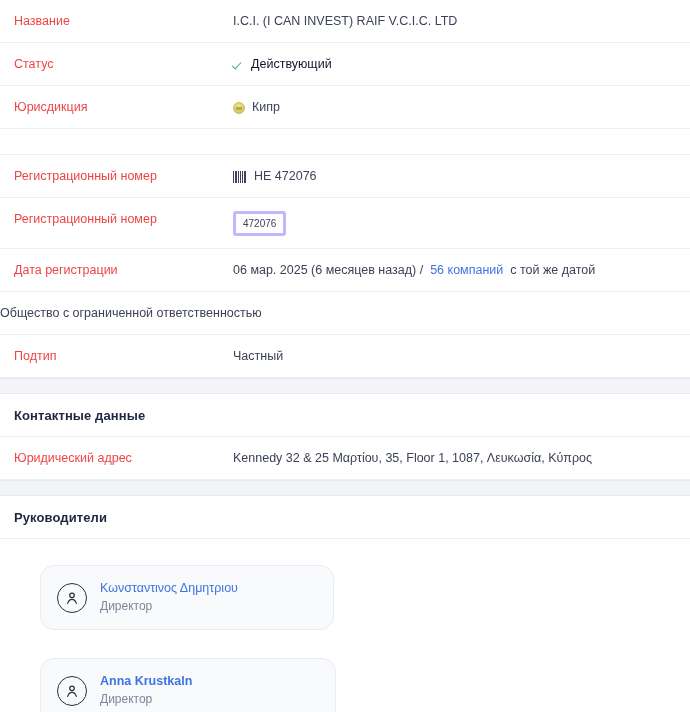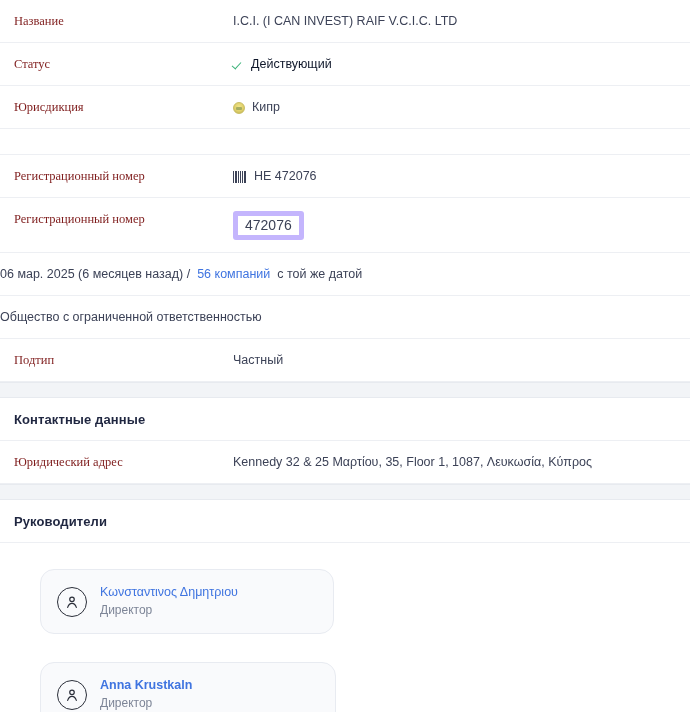--- a/index.html
+++ b/index.html
@@ -24,23 +24,22 @@
     border-bottom: 1px solid #edeff3;
     min-height: 43px;
     box-sizing: border-box;
   }
   .row .label {
     width: 233px;
     flex: 0 0 233px;
     padding: 13px 10px 12px 14px;
     box-sizing: border-box;
     font-size: 12.5px;
-    color: #7f1d1d;
+    color: #ef4444;
     line-height: 17px;
-    font-family: Liberation Serif, serif;
   }
   .row .value {
     flex: 1 1 auto;
     padding: 13px 14px 12px 0;
     box-sizing: border-box;
     font-size: 12.5px;
     color: #3c4257;
     line-height: 17px;
     display: flex;
     align-items: center;
@@ -95,24 +94,24 @@
       to right,
       #3c4257 0px, #3c4257 1px,
       transparent 1px, transparent 2.2px,
       #3c4257 2.2px, #3c4257 3.6px,
       transparent 3.6px, transparent 4.6px);
   }
 
   .tagbox {
     display: inline-block;
     padding: 2px 7px;
-    border: 5px solid #c4b5fd;
+    border: 3px solid #c4b5fd;
     border-radius: 3px;
     background: #ffffff;
-    font-size: 14px;
+    font-size: 10px;
     color: #3c4257;
     line-height: 15px;
   }
 
   .link { color: #3f74e0; text-decoration: none; }
 
   
   .sep-band {
     height: 14px;
     background: #f2f4f7;
@@ -204,20 +203,21 @@
   </div>
 
   <div class="row">
     <div class="label">Регистрационный номер</div>
     <div class="value">
       <span class="tagbox">472076</span>
     </div>
   </div>
 
   <div class="row">
+    <div class="label">Дата регистрации</div>
     <div class="value">
       <span>06 мар. 2025 (6 месяцев назад) /</span>
       <a class="link" href="#">56 компаний</a>
       <span>с той же датой</span>
     </div>
   </div>
 
   <div class="row">
     <div class="value">
       <span>Общество с ограниченной ответственностью</span>

